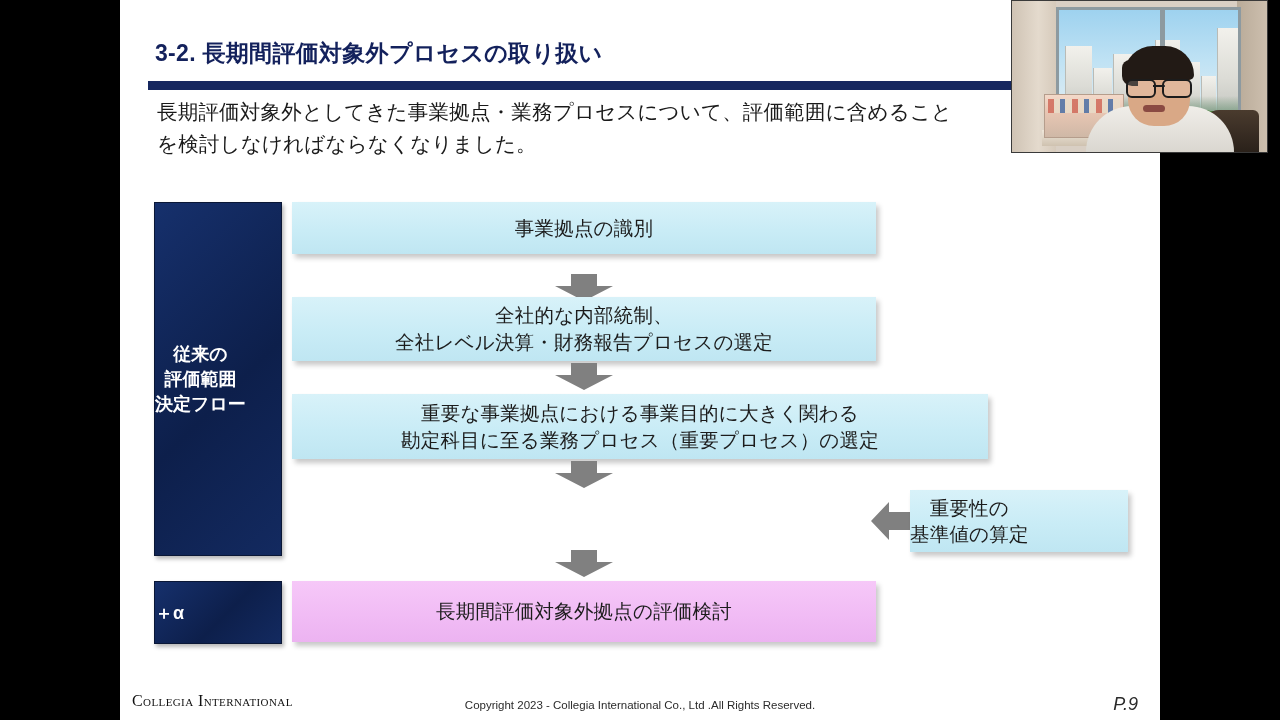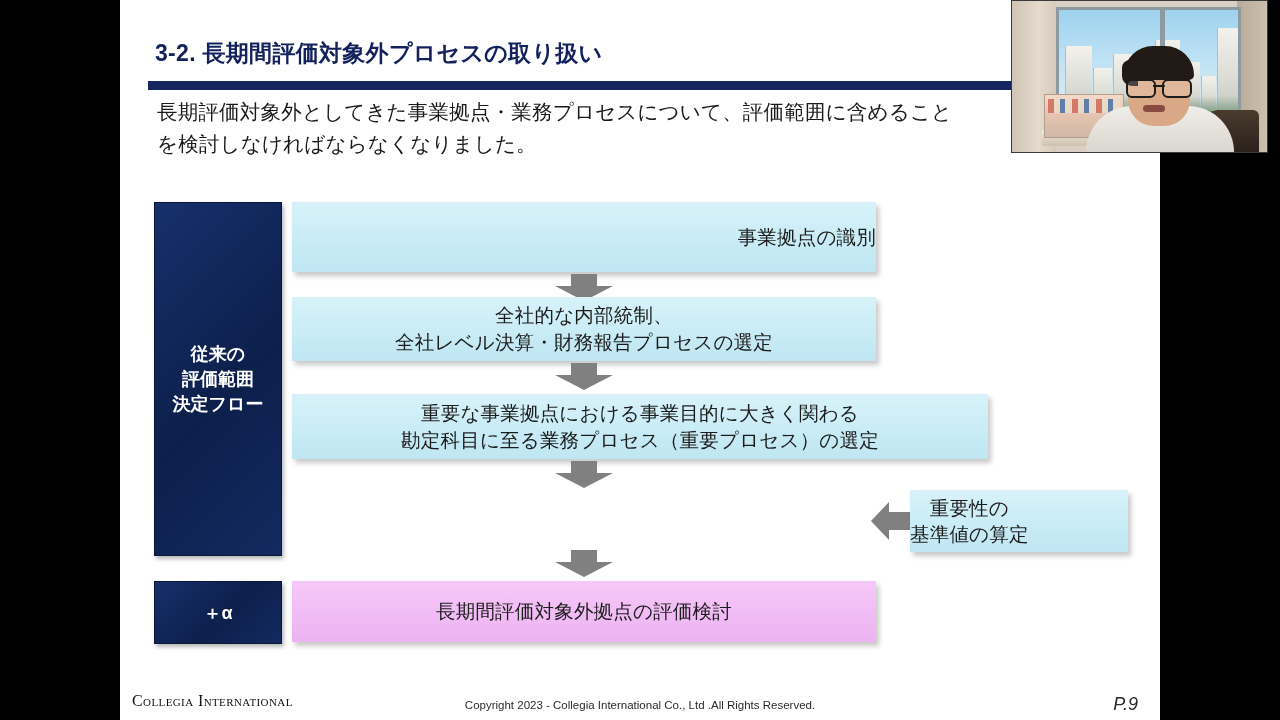--- a/index.html
+++ b/index.html
@@ -59,21 +59,20 @@
   #lead-text .l2 { display: block; }
 
   
   .navy-box {
     position: absolute;
     background: #122a5e;
     background: linear-gradient(135deg, #16306c 0%, #0d1f4b 55%, #132a60 100%);
     color: #ffffff;
     display: flex;
     align-items: center;
-    justify-content: center;
     text-align: center;
     font-weight: bold;
     box-shadow: 2px 3px 4px rgba(0,0,0,0.28);
     border: 1px solid #0a1736;
   }
   #flow-label {
     left: 34px;
     top: 202px;
     width: 126px;
     height: 352px;
@@ -96,21 +95,21 @@
     color: #1c1c1c;
     display: flex;
     align-items: center;
     justify-content: center;
     text-align: center;
     box-shadow: 3px 4px 5px rgba(0,0,0,0.22);
     font-size: 19.5px;
     line-height: 27px;
     letter-spacing: 0.2px;
   }
-  #box-1 { left: 172px; top: 202px; width: 584px; height: 70px; justify-content: flex-end; }
+  #box-1 { left: 172px; top: 202px; width: 584px; height: 52px; }
   #box-2 { left: 172px; top: 297px; width: 584px; height: 64px; }
   #box-3 { left: 172px; top: 394px; width: 696px; height: 65px; }
   #box-4 { left: 172px; top: 492px; width: 584px; height: 56px; }
 
   #box-pink {
     position: absolute;
     left: 172px;
     top: 581px;
     width: 584px;
     height: 61px;

